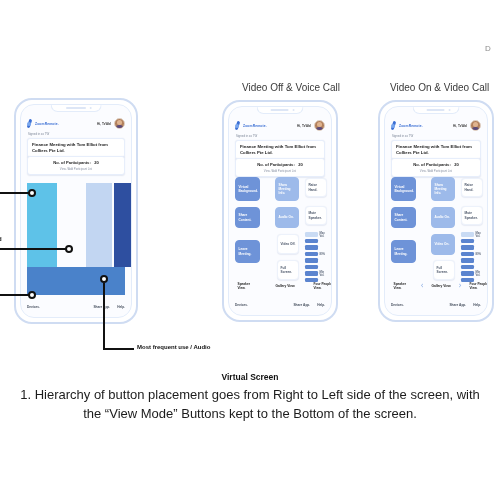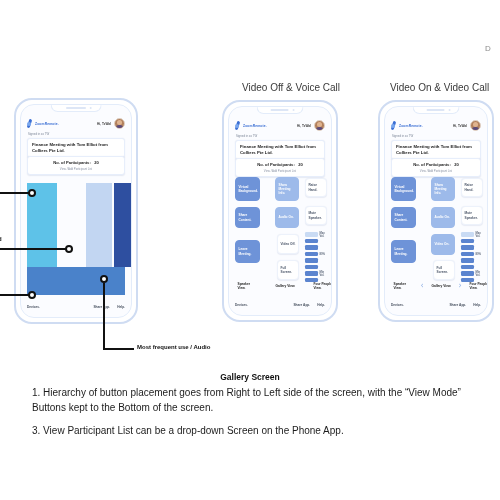--- a/index.html
+++ b/index.html
@@ -156,21 +156,21 @@
   .col-cap{
     position:absolute;font-size:10px;color:#3a3a3a;white-space:nowrap;
     font-family:"Liberation Sans",sans-serif;
   }
 
   
   .notes{position:absolute;left:16px;right:16px;top:372px;}
   .notes h2{
     margin:0 0 4px 0;font-size:8.5px;font-weight:bold;text-align:center;color:#111111;
   }
-  .notes p{margin:0 0 9px 16px;font-size:10px;line-height:1.45;color:#1c1c1c;}
+  .notes p{margin:0 0 9px 0;font-size:13px;line-height:1.45;color:#1c1c1c;text-align:center;}
 </style>
 </head>
 <body>
 
 <div class="corner-mark">D</div>
 
 <div class="phone" style="left:14px;top:98px;width:124px;height:226px;">
   <div class="phone-inner">
     <div class="notch">
       <div class="notch-bar"></div>
@@ -371,16 +371,15 @@
     <div class="navbar">
       <div class="nv">Devices.</div>
       <div class="nav-sp"></div>
       <div class="nv">Share App.</div>
       <div class="nv" style="margin-left:7px;">Help.</div>
     </div>
   </div>
 </div>
 
 <div class="notes">
-  <h2>Gallery Screen</h2>
+  <h2>Virtual Screen</h2>
   <p>1. Hierarchy of button placement goes from Right to Left side of the screen, with the “View Mode” Buttons kept to the Bottom of the screen.</p>
-  <p>3. View Participant List can be a drop-down Screen on the Phone App.</p>
 </div>
 
 </body></html>

